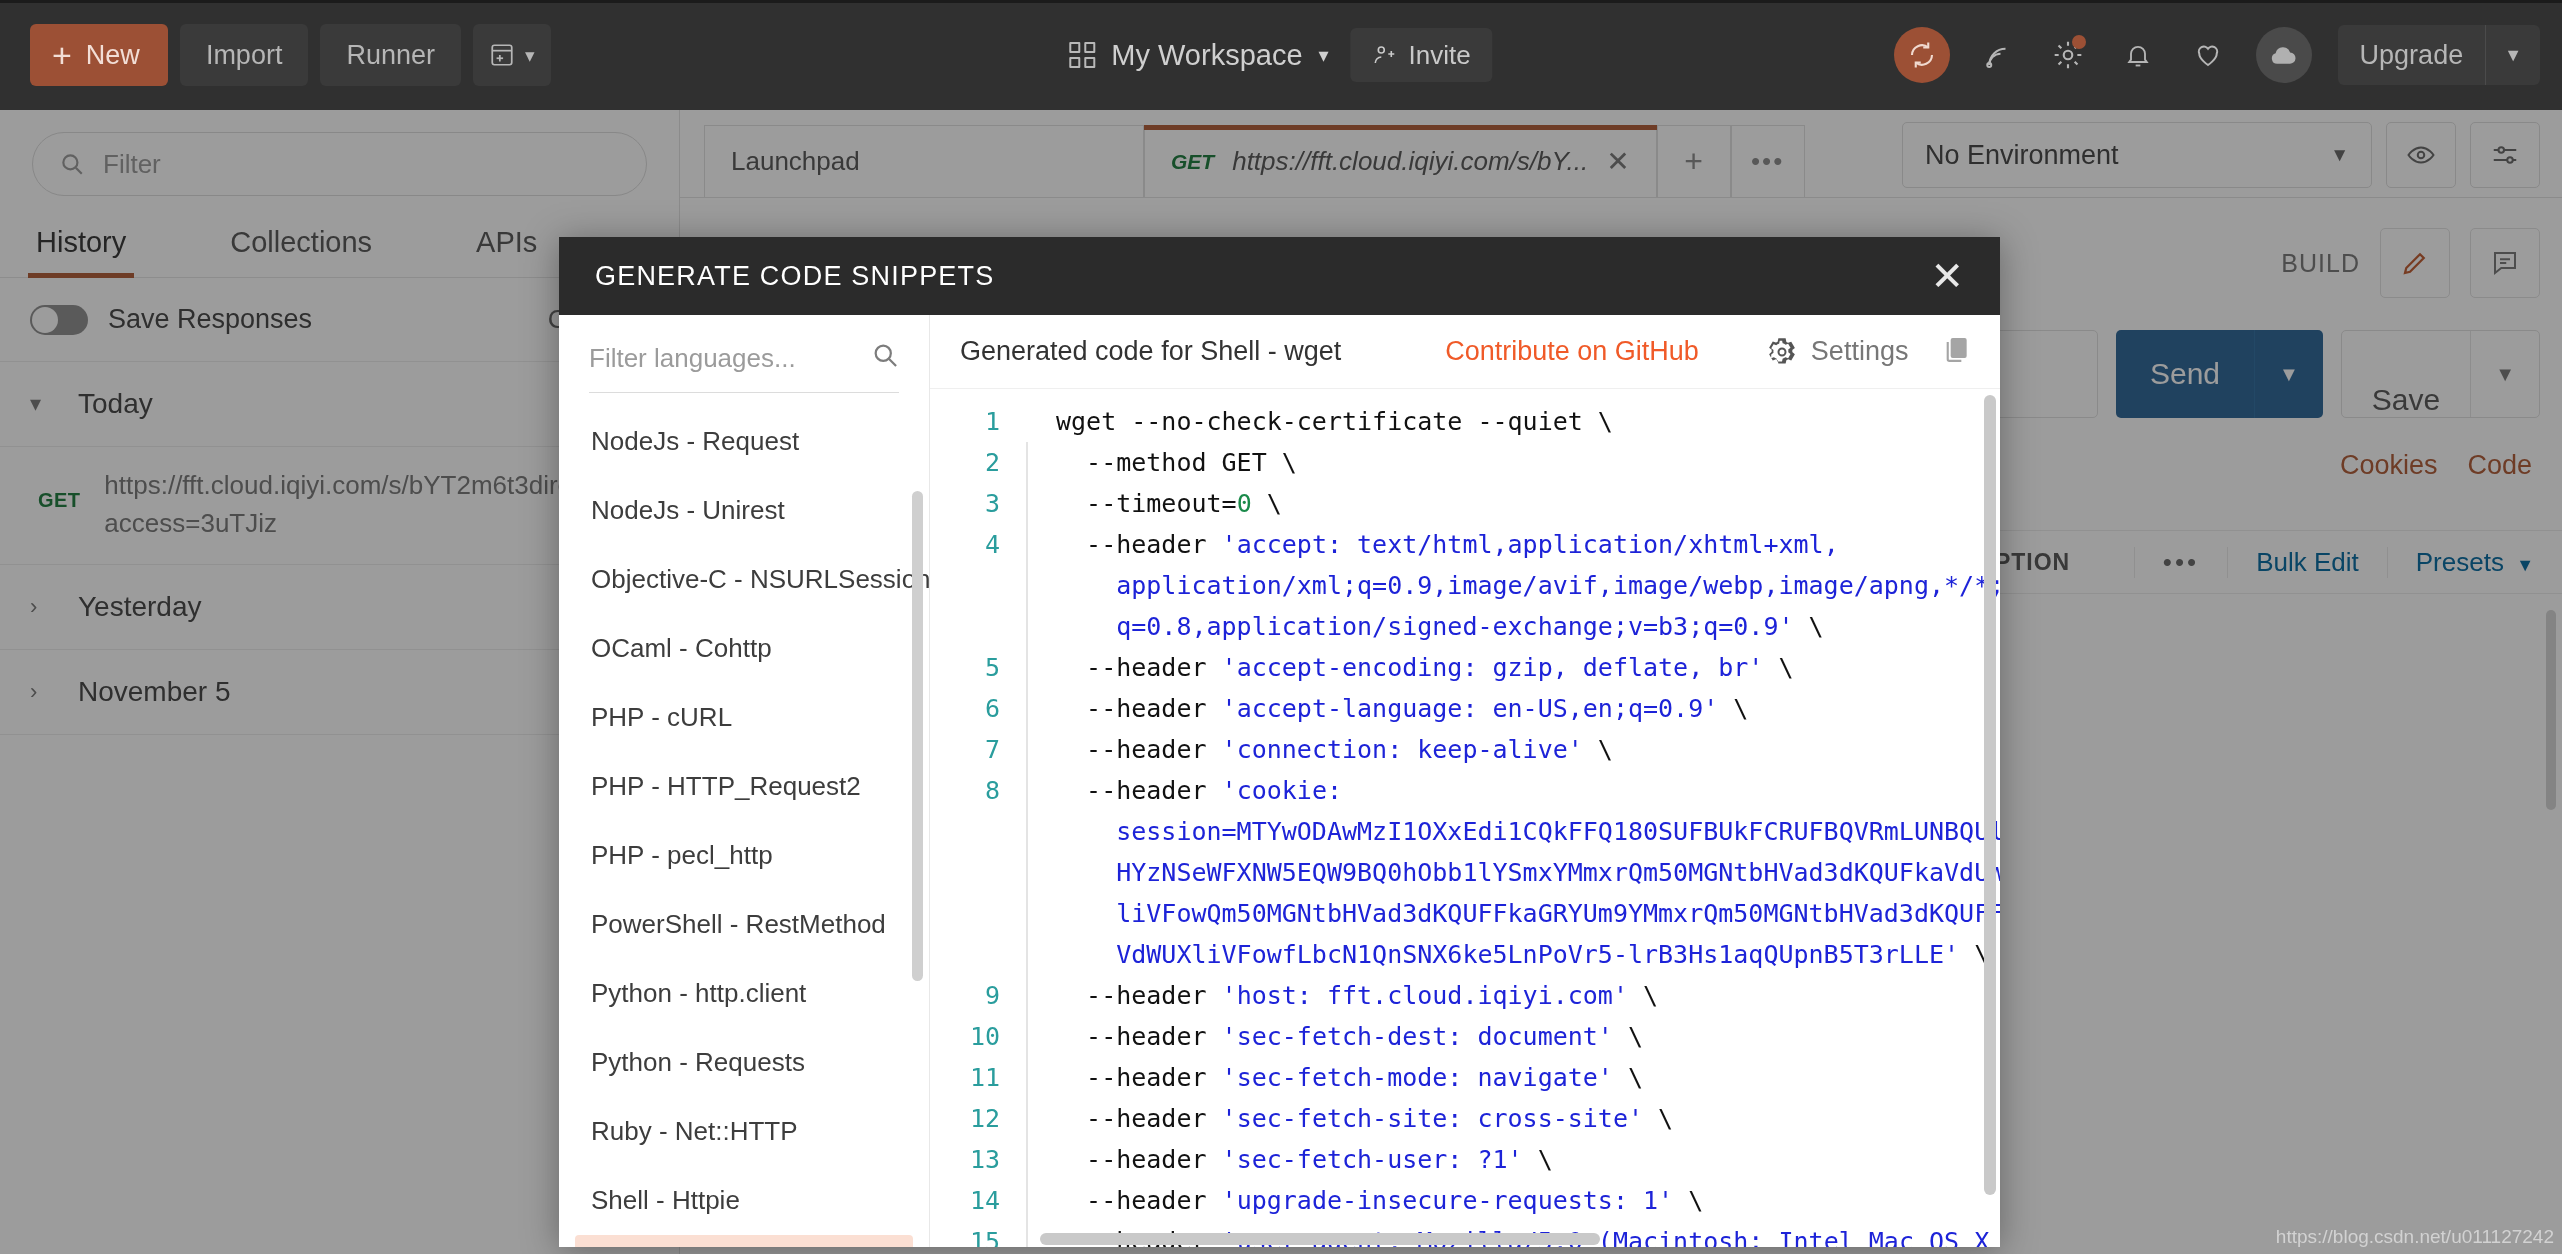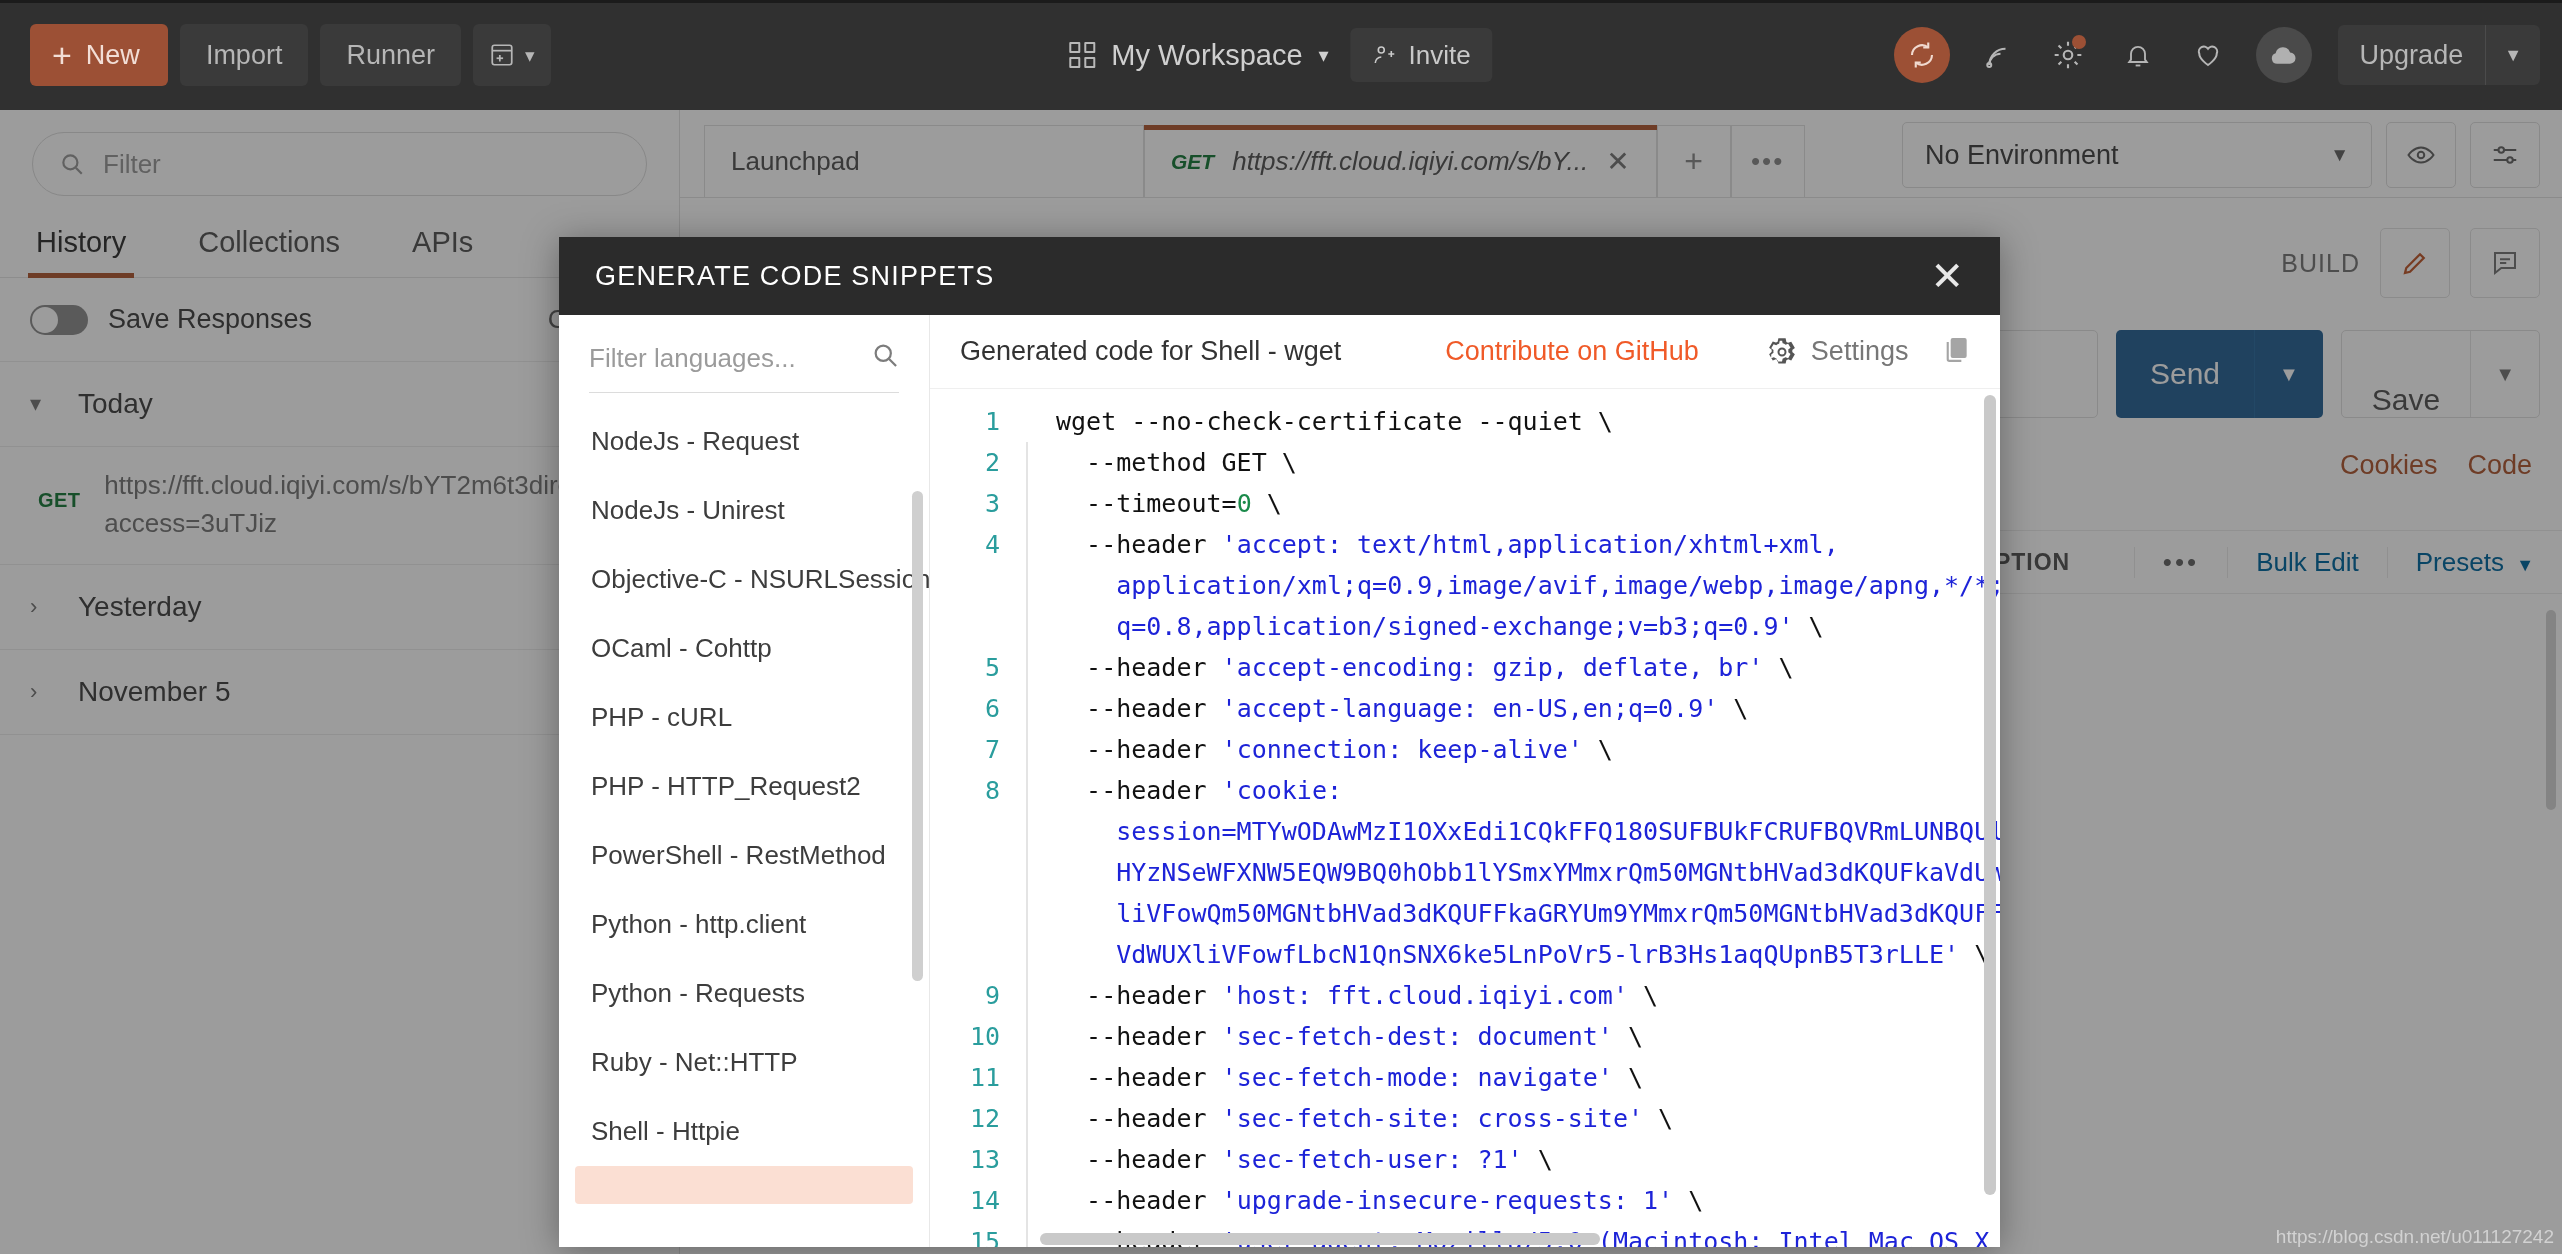--- a/index.html
+++ b/index.html
@@ -69,21 +69,21 @@
   .body-area { position:absolute; left:0; top:110px; width:2562px; height:1144px; background:#fff; display:flex; }
 
   
   .sidebar { width: 680px; height:100%; background:#fff; border-right:1px solid #e2e2e2; }
   .filter-row { padding: 22px 32px 0 32px; }
   .filter-box {
     height:64px; border:1px solid #dcdcdc; border-radius:32px; display:flex; align-items:center;
     gap:18px; padding: 0 26px; color:#9a9a9a; font-size:26px;
   }
   .tabs-row { display:flex; gap:0; padding: 22px 0 0 0; border-bottom:1px solid #e6e6e6; }
-  .stab { font-size:29px; color:#555; padding: 8px 0 18px 0; margin-right:72px; position:relative; cursor:pointer;}
+  .stab { font-size:29px; color:#555; padding: 8px 0 18px 0; margin-right:72px; position:relative; cursor:pointer;margin-left:32px;}
   .stab:first-child { margin-left: 36px; }
   .stab.active { color:#333; }
   .stab.active::after {
     content:""; position:absolute; left:-8px; right:-8px; bottom:-1px; height:5px; background:#b05a34;
   }
   .save-row { display:flex; align-items:center; justify-content:space-between;
               padding: 26px 36px 26px 30px; border-bottom:1px solid #ececec; }
   .sw-wrap { display:flex; align-items:center; gap:20px; }
   .switch { width:58px;height:30px;border-radius:15px;background:#8e8e8e;position:relative; cursor:pointer;}
   .switch i { position:absolute; left:2px; top:2px; width:26px;height:26px;border-radius:50%;background:#fff; }
@@ -484,20 +484,22 @@
             <span>NodeJs - Unirest</span></div>
           <div class="lang-item">
             <span>Objective-C - NSURLSession</span></div>
           <div class="lang-item">
             <span>OCaml - Cohttp</span></div>
           <div class="lang-item">
             <span>PHP - cURL</span></div>
           <div class="lang-item">
             <span>PHP - HTTP_Request2</span></div>
           <div class="lang-item">
+            <span>PHP - pecl_http</span></div>
+          <div class="lang-item">
             <span>PowerShell - RestMethod</span></div>
           <div class="lang-item">
             <span>Python - http.client</span></div>
           <div class="lang-item">
             <span>Python - Requests</span></div>
           <div class="lang-item">
             <span>Ruby - Net::HTTP</span></div>
           <div class="lang-item">
             <span>Shell - Httpie</span></div>
           <div class="lang-item selected">

